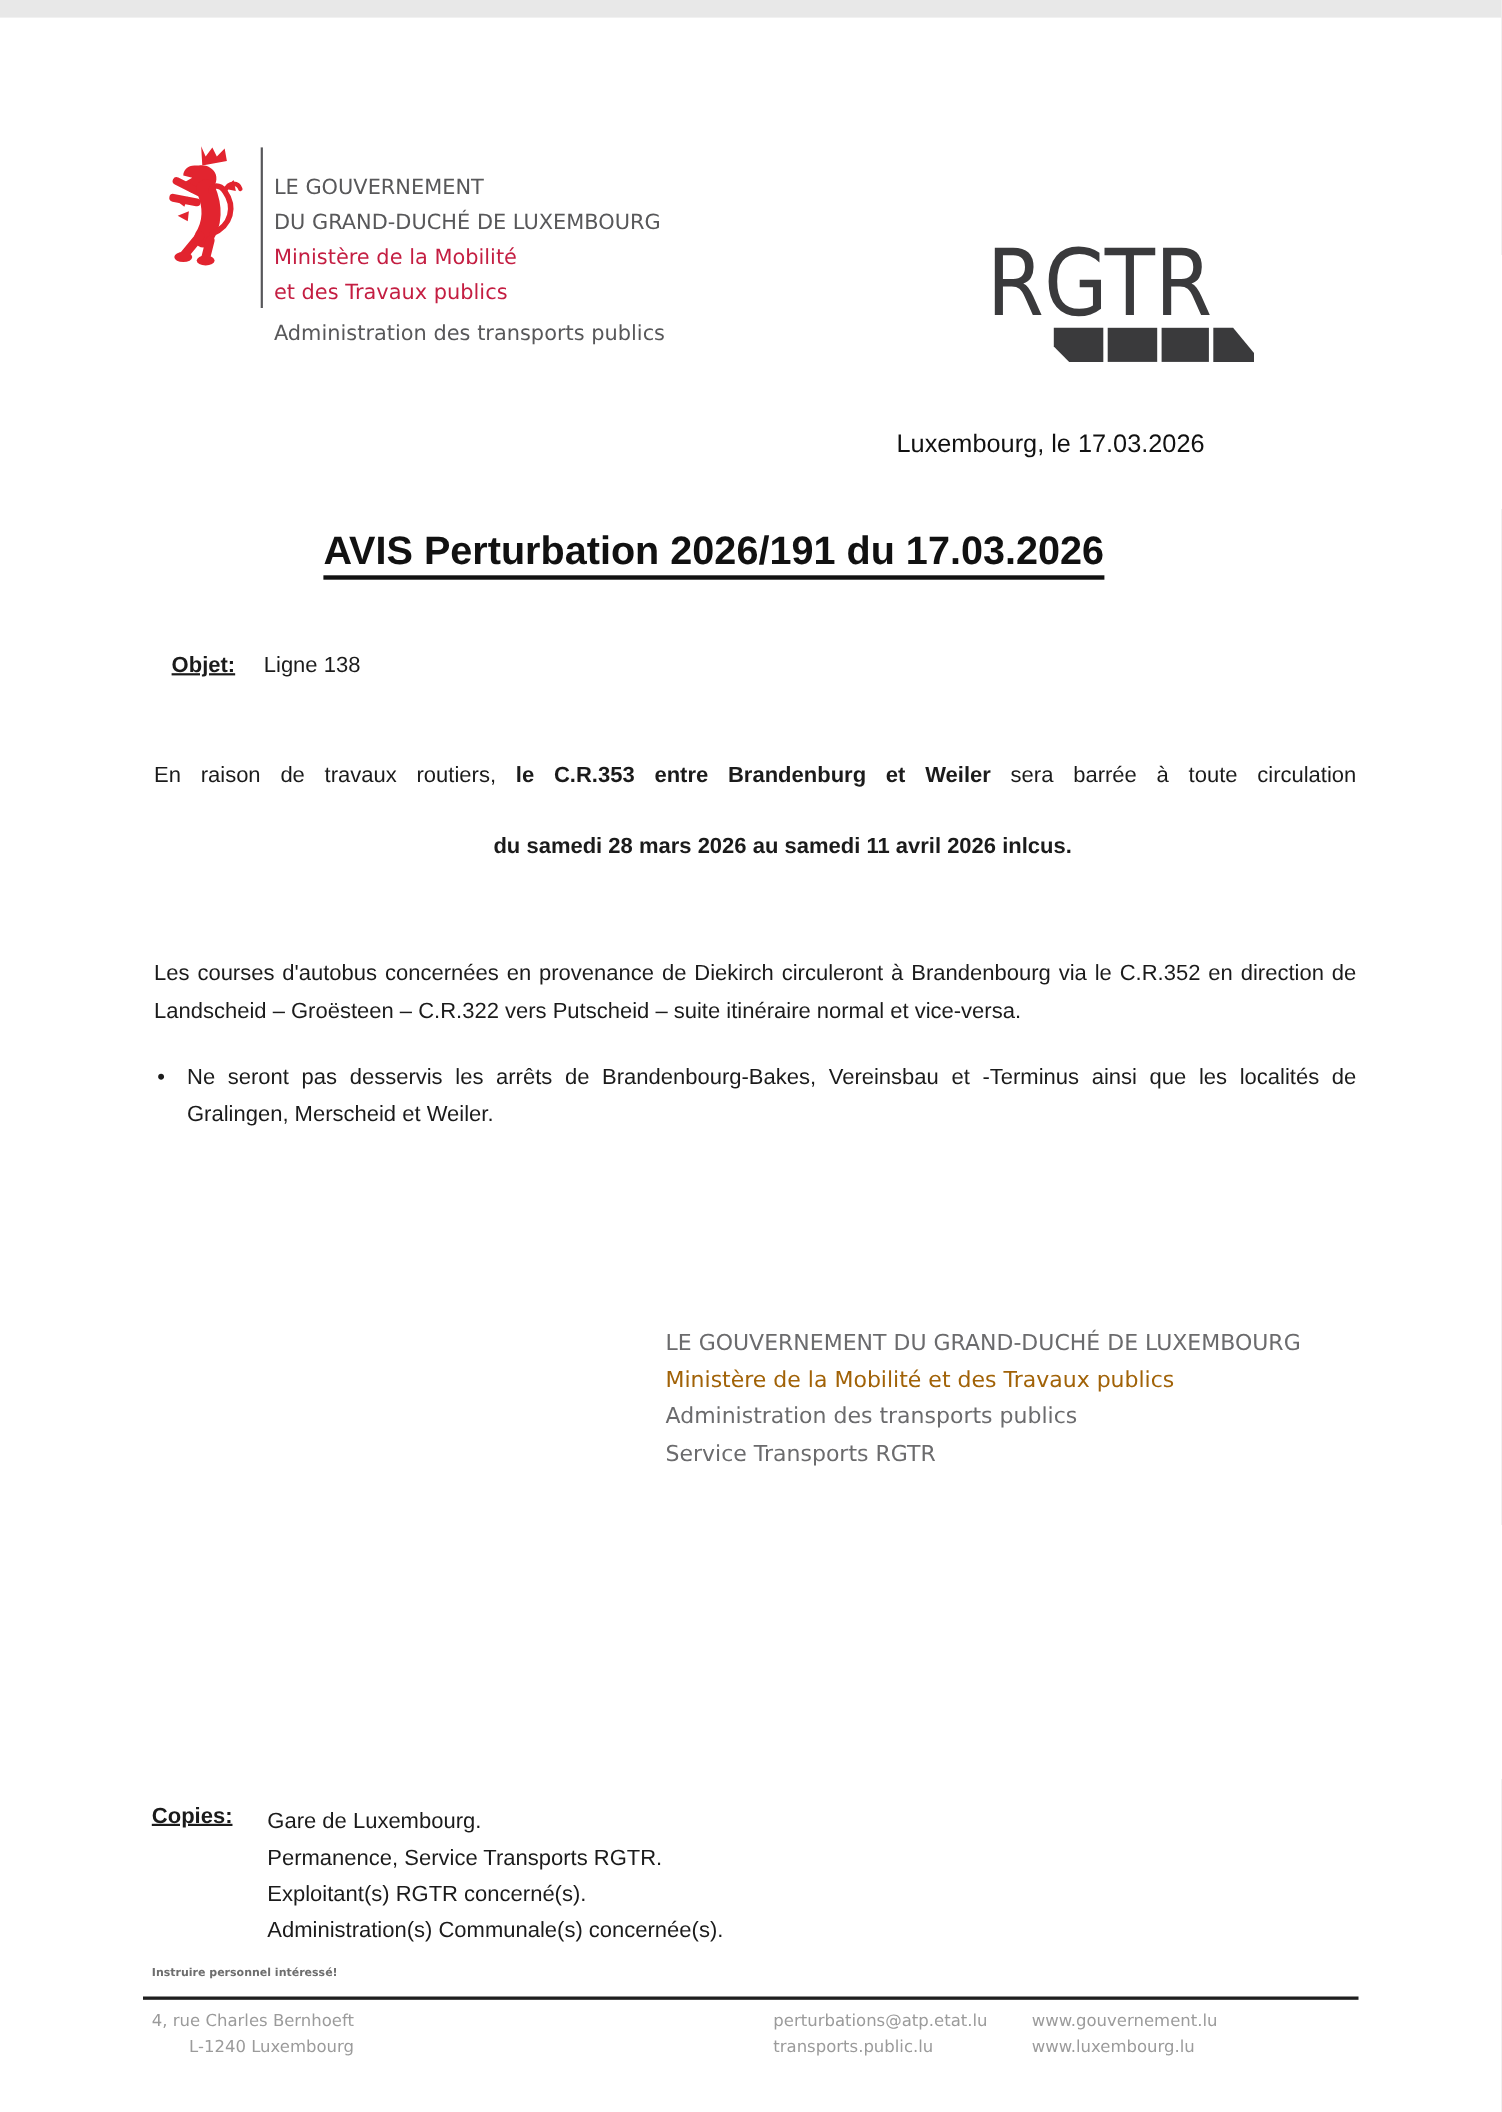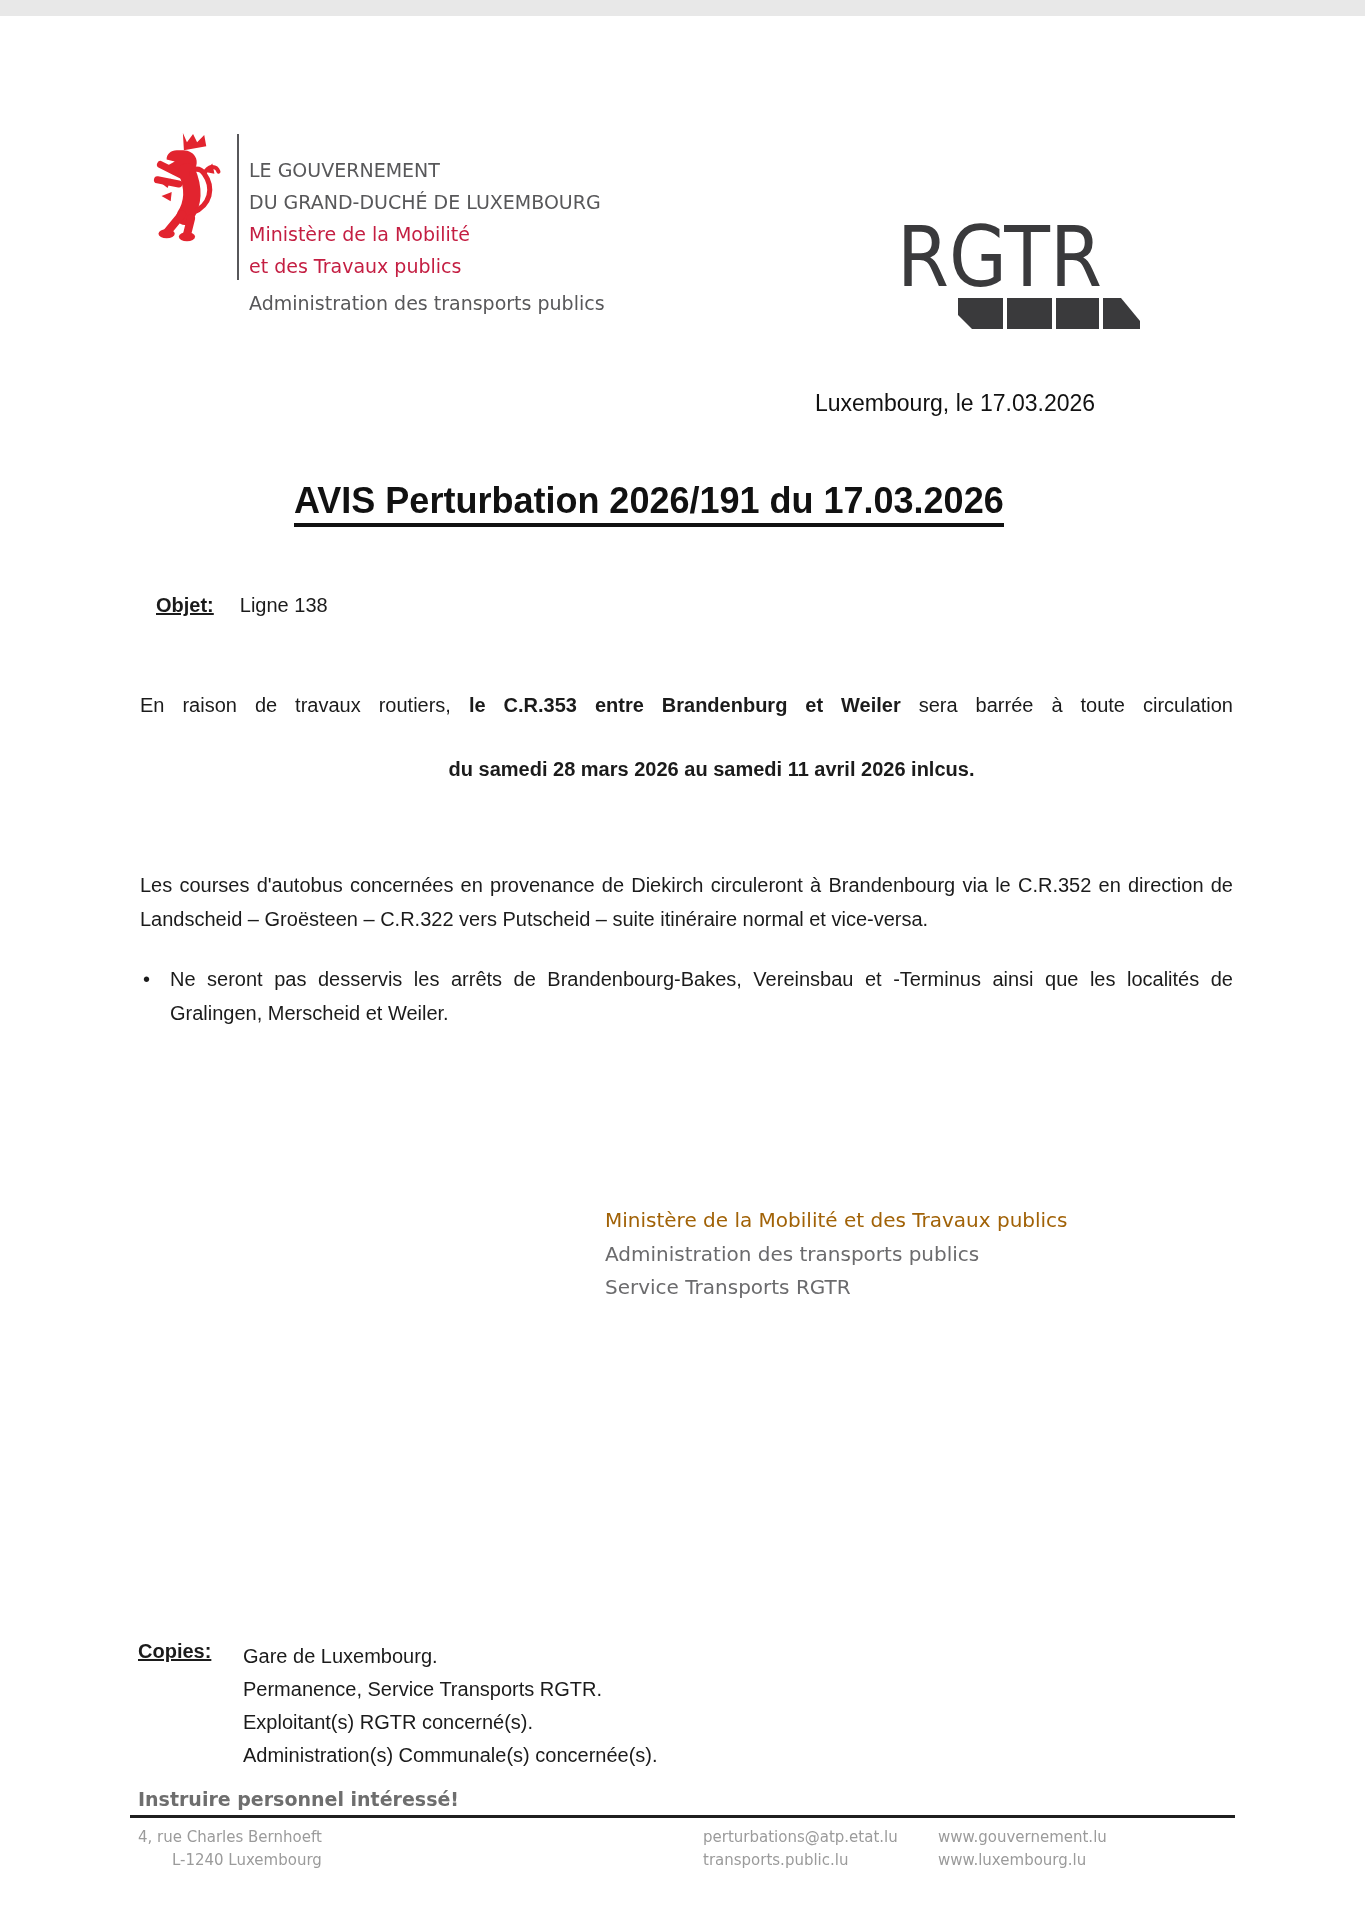--- a/index.html
+++ b/index.html
@@ -51,21 +51,21 @@
   
   .sig-block{left:605px;top:1188px;font-size:20px;line-height:33.5px;font-family:"DejaVu Sans", sans-serif;}
   .sig-gray{color:#6b6b6d;}
   .sig-red{color:#a16207;}
 
   
   .copies-label{left:138px;top:1624px;font-size:20px;font-weight:bold;text-decoration:underline;}
   .copies-items{left:243px;top:1624px;font-size:20px;line-height:33px;}
 
   
-  .note-line{left:138px;top:1772px;font-size:19px;font-weight:bold;color:#6e6e6e;font-family:"DejaVu Sans", sans-serif;}
+  .note-line{left:138px;top:1772px;font-size:10px;font-weight:bold;color:#6e6e6e;font-family:"DejaVu Sans", sans-serif;}
   .footer-rule{left:130px;top:1799px;width:1105px;height:3px;background:#1f1f1f;}
   .footer-col{top:1810px;font-size:15px;line-height:23px;color:#9b9b9b;font-family:"DejaVu Sans", sans-serif;}
   .fc1{left:138px;text-align:right;} .fc2{left:703px;} .fc3{left:938px;}
 </style>
 </head>
 <body>
 
 <div class="page">
 
   <div class="abs lion-box">
@@ -127,20 +127,21 @@
 
 
   <div class="abs body-par p4">Les courses d'autobus concernées en provenance de Diekirch circuleront à Brandenbourg via le C.R.352 en direction de Landscheid – Groësteen – C.R.322 vers Putscheid – suite itinéraire normal et vice-versa.</div>
 
   <div class="abs bullet-row">
     <span class="bullet-dot">•</span>
     <span class="bullet-text">Ne seront pas desservis les arrêts de Brandenbourg-Bakes, Vereinsbau et -Terminus ainsi que les localités de Gralingen, Merscheid et Weiler.</span>
   </div>
 
   <div class="abs sig-block">
+    <div class="sig-gray">LE GOUVERNEMENT DU GRAND-DUCHÉ DE LUXEMBOURG</div>
     <div class="sig-red">Ministère de la Mobilité et des Travaux publics</div>
     <div class="sig-gray">Administration des transports publics</div>
     <div class="sig-gray">Service Transports RGTR</div>
   </div>
 
   <div class="abs copies-label">Copies:</div>
   <div class="abs copies-items">
     <div>Gare de Luxembourg.</div>
     <div>Permanence, Service Transports RGTR.</div>
     <div>Exploitant(s) RGTR concerné(s).</div>

